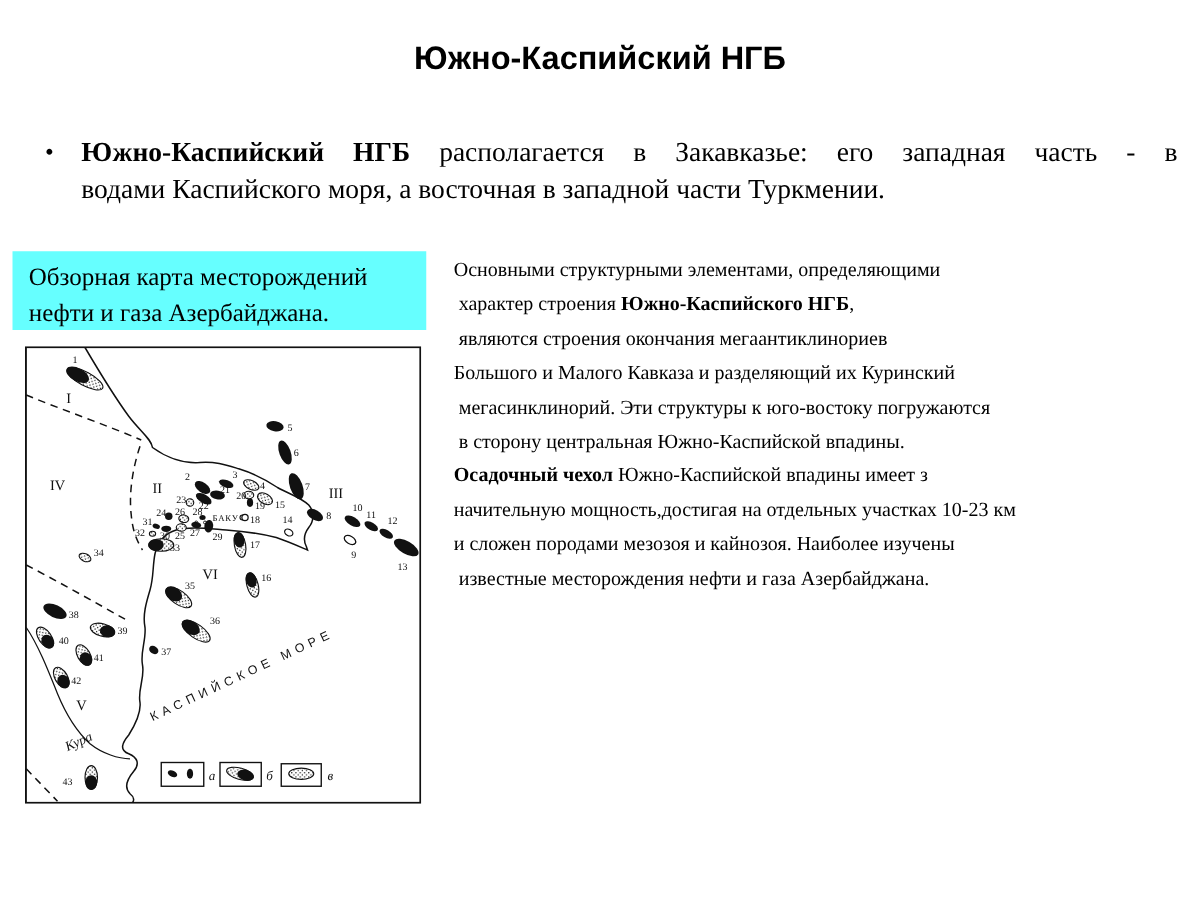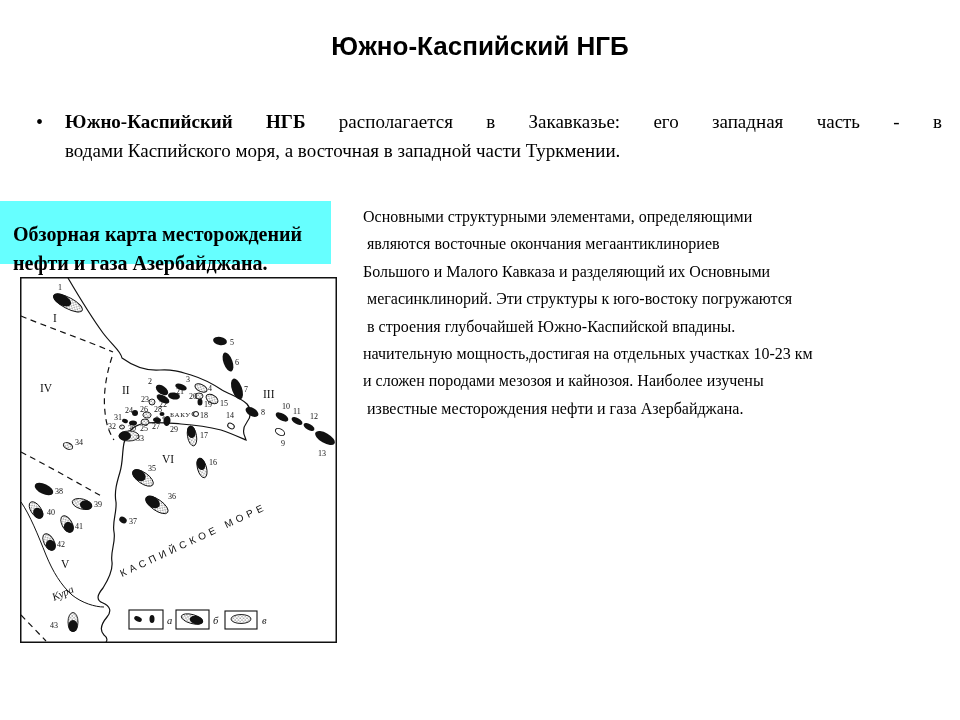--- a/index.html
+++ b/index.html
@@ -2,24 +2,24 @@
 <html><head>
 <meta charset="utf-8">
 <style>
   html,body{margin:0;padding:0;background:#fff;}
   .slide{position:relative;width:960px;height:720px;background:#ffffff;overflow:hidden;
          font-family:"Liberation Serif",serif;color:#000;}
   .title{position:absolute;top:31px;left:0;width:100%;text-align:center;
          font-family:"Liberation Sans",sans-serif;font-weight:bold;font-size:26px;letter-spacing:0px;}
   .bullet-row{position:absolute;left:36px;top:108px;width:906px;display:flex;}
   .bullet-marker{width:29px;font-size:20px;line-height:28.5px;}
-  .bullet-text{flex:1;font-size:19px;line-height:28.5px;}
+  .bullet-text{flex:1;font-size:22px;line-height:28.5px;}
   .bullet-text .line.j{text-align:justify;text-align-last:justify;}
-  .caption{position:absolute;left:0;top:201px;width:331px;height:63px;
-           font-weight:bold;font-size:20px;line-height:29px;padding:19px 6px 0 13px;box-sizing:border-box;}
+  .caption{position:absolute;left:10px;top:201px;width:331px;height:63px;
+           font-weight:normal;font-size:20px;line-height:29px;padding:7px 6px 0 13px;box-sizing:border-box;}
   .right-text{position:absolute;left:363px;top:203px;width:596px;font-size:16px;line-height:27.4px;}
   .right-text .line{white-space:pre;}
   .b{font-weight:bold;}
   .map{position:absolute;left:20px;top:277px;width:317px;height:366px;}
   svg text{font-family:"Liberation Serif",serif;fill:#111;}
   svg .sea-text{font-family:"Liberation Sans",sans-serif;}
 </style>
 </head>
 <body>
 
@@ -32,24 +32,26 @@
     <div class="bullet-text">
         <div class="line j"><span class="b">Южно-Каспийский НГБ</span><span> располагается в Закавказье: его западная часть - в</span></div>
         <div class="line"><span>водами Каспийского моря, а восточная в западной части Туркмении.</span></div>
       </div>
   </div>
 
   <div class="caption" style="background: rgb(102, 255, 255);">Обзорная карта месторождений нефти и газа Азербайджана.</div>
 
   <div class="right-text">
       <div class="line"><span>Основными структурными элементами, определяющими</span></div>
-      <div class="line"><span> являются восточные окончания мегаантиклинориев</span></div>
-      <div class="line"><span>Большого и Малого Кавказа и разделяющий их Основными</span></div>
+      <div class="line"><span> характер строения </span><span class="b">Южно-Каспийского НГБ</span><span>,</span></div>
+      <div class="line"><span> являются строения окончания мегаантиклинориев</span></div>
+      <div class="line"><span>Большого и Малого Кавказа и разделяющий их Куринский</span></div>
       <div class="line"><span> мегасинклинорий. Эти структуры к юго-востоку погружаются</span></div>
-      <div class="line"><span> в строения глубочайшей Южно-Каспийской впадины.</span></div>
+      <div class="line"><span> в сторону центральная Южно-Каспийской впадины.</span></div>
+      <div class="line"><span class="b">Осадочный чехол</span><span> Южно-Каспийской впадины имеет з</span></div>
       <div class="line"><span>начительную мощность,достигая на отдельных участках 10-23 км</span></div>
       <div class="line"><span>и сложен породами мезозоя и кайнозоя. Наиболее изучены</span></div>
       <div class="line"><span> известные месторождения нефти и газа Азербайджана.</span></div>
     </div>
 
   <svg class="map" viewBox="20 277 317 366" xmlns="http://www.w3.org/2000/svg">
     <defs>
       <pattern id="dots" width="3.4" height="3.4" patternUnits="userSpaceOnUse">
         <circle cx="0.9" cy="0.9" r="0.55" fill="#111"></circle>
         <circle cx="2.6" cy="2.6" r="0.55" fill="#111"></circle>

